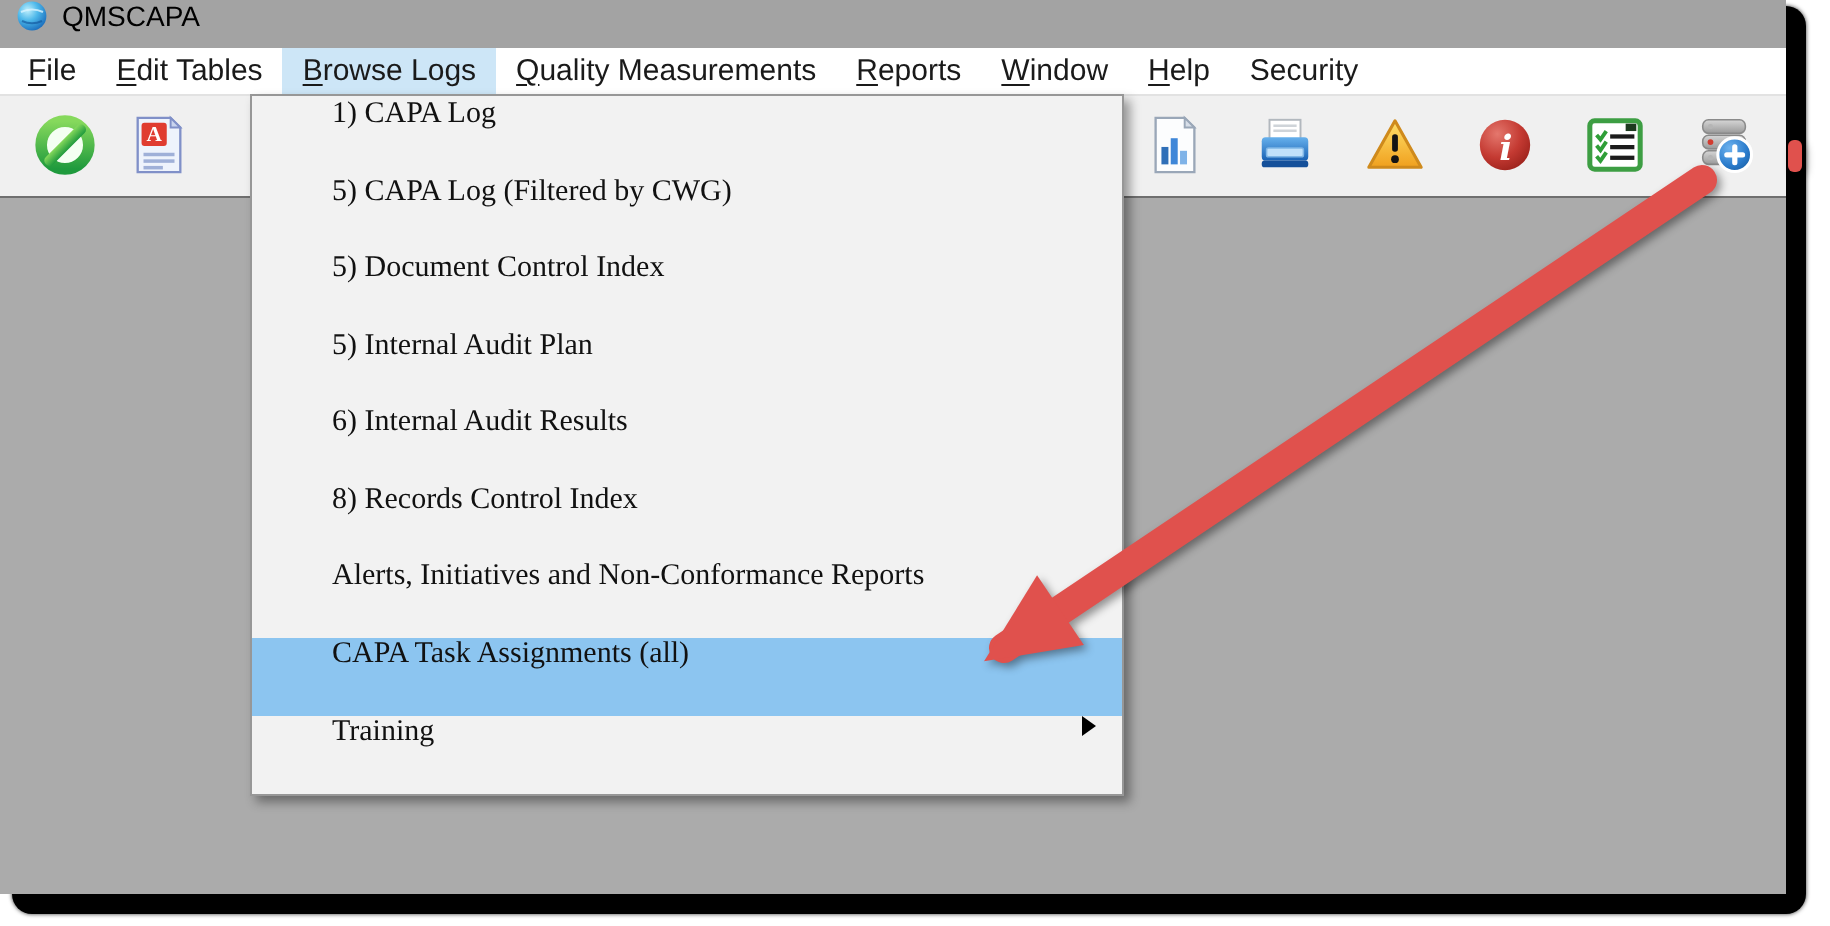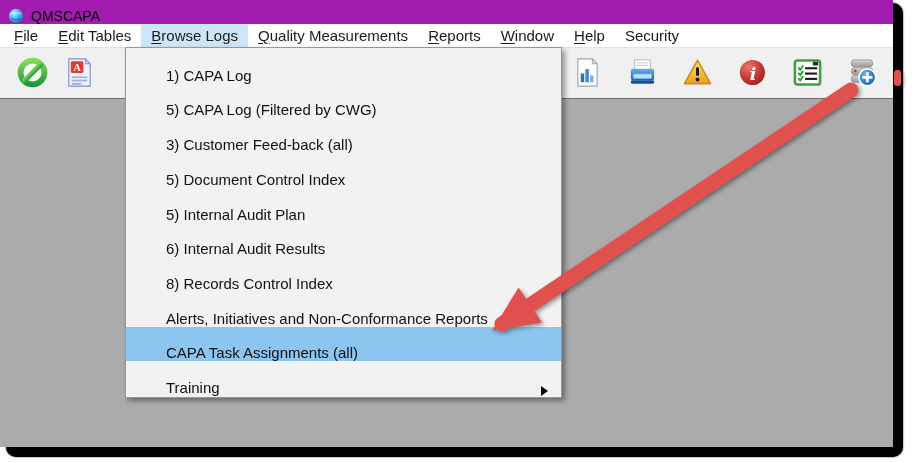--- a/index.html
+++ b/index.html
@@ -12,22 +12,22 @@
   .shadow-frame {
     position:absolute; left:6px; top:3px; width:897px; height:454px;
     background:#000; border-radius:10px; box-shadow:0 0 2px rgba(0,0,0,.8);
   }
   
   .app-window {
     position:absolute; left:0; top:0; width:893px; height:447px;
     background:#ffffff; overflow:hidden;
   }
   .titlebar {
-    height:24px; display:flex; align-items:flex-end; gap:7px;
-    padding-left:8px; background:#a21caf;
+    height:24px; display:flex; align-items:flex-start; gap:7px;
+    padding-left:8px; background:#a3a3a3;
   }
   .titlebar .title { font-size:14px; color:#000; }
   .menubar {
     height:23px; display:flex; align-items:stretch; padding-left:4px;
     background:#fff; font-size:15px; color:#1a1a1a;
   }
   .menu-item {
     display:flex; align-items:center; padding:0 10px; cursor:default;
     white-space:nowrap;
   }
@@ -47,22 +47,22 @@
   }
   
   .dropdown {
     position:absolute; left:125px; top:47px; width:437px; height:351px;
     background:#f2f2f2; border:1px solid #979797;
     box-shadow:3px 3px 5px rgba(0,0,0,.38);
     display:flex; flex-direction:column; padding:1px 0; z-index:5;
     font-size:15px; color:#111;
   }
   .dd-item {
-    flex:1; display:flex; align-items:flex-end;
-    padding-left:40px; padding-right:13px; white-space:nowrap; cursor:default;
+    flex:1; display:flex; align-items:flex-start;
+    padding-left:40px; padding-right:13px; white-space:nowrap; cursor:default;font-family:Liberation Serif, serif;
   }
   .dd-item.highlighted { background:var(--item-hl, #8cc5f0); }
   .submenu-arrow {
     margin-left:auto; width:0; height:0;
     border-left:7px solid #000;
     border-top:5px solid transparent; border-bottom:5px solid transparent;
   }
   
   .arrow-overlay {
     position:absolute; left:0; top:0; width:915px; height:463px;
@@ -232,23 +232,20 @@
     <div class="workspace"></div>
 
     <div class="dropdown" id="dropdown">
         <div class="dd-item">
           <span>1) CAPA Log</span>
         </div>
         <div class="dd-item">
           <span>5) CAPA Log (Filtered by CWG)</span>
         </div>
         <div class="dd-item">
-          <span>3) Customer Feed-back (all)</span>
-        </div>
-        <div class="dd-item">
           <span>5) Document Control Index</span>
         </div>
         <div class="dd-item">
           <span>5) Internal Audit Plan</span>
         </div>
         <div class="dd-item">
           <span>6) Internal Audit Results</span>
         </div>
         <div class="dd-item">
           <span>8) Records Control Index</span>

